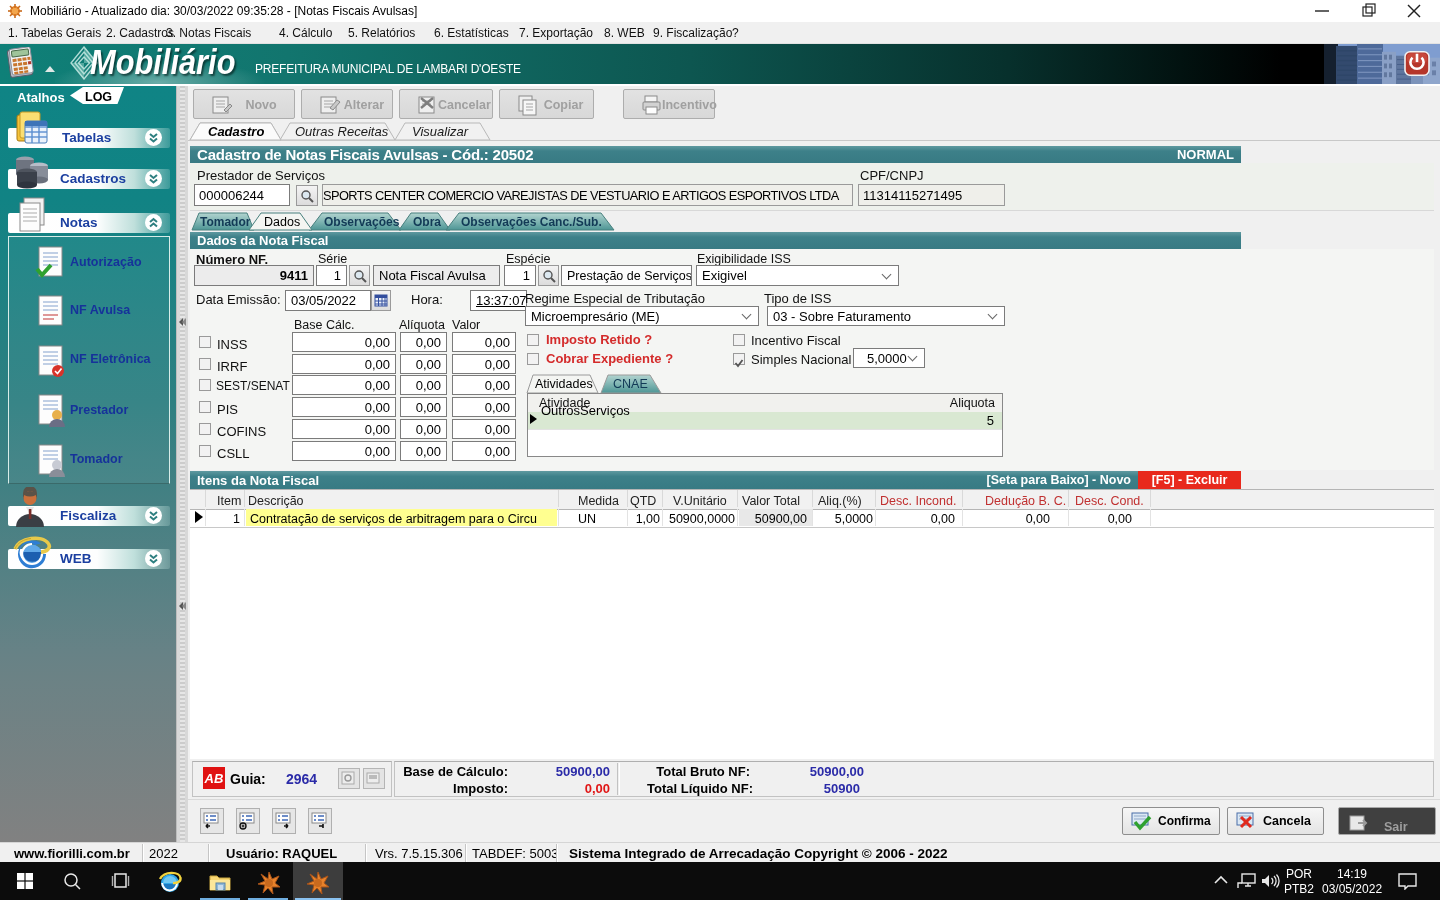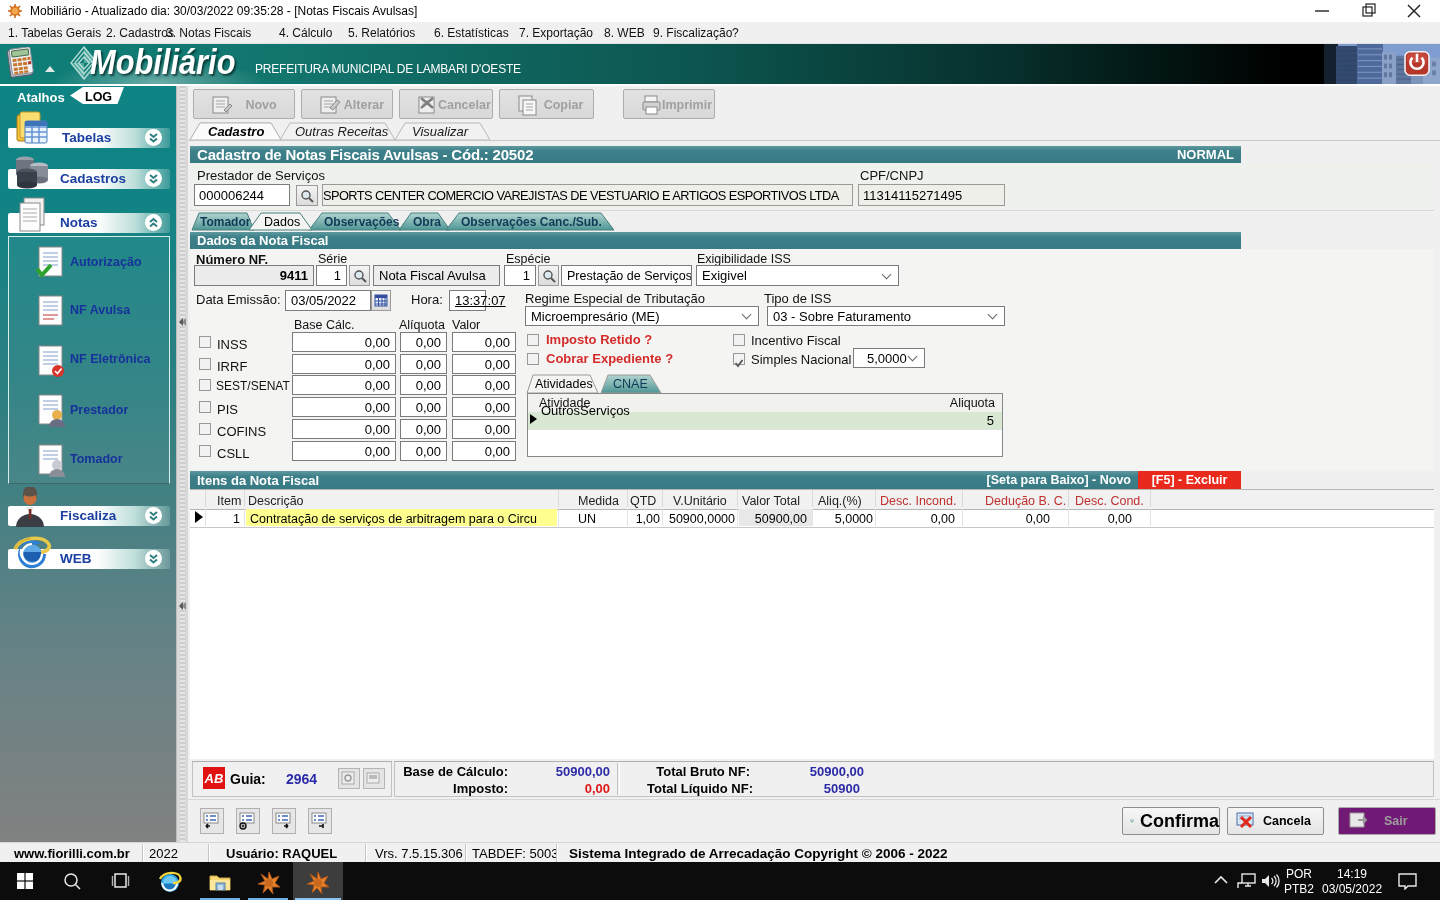--- a/index.html
+++ b/index.html
@@ -419,21 +419,21 @@
         <rect x="2" y="2" width="13" height="15" fill="#EFEFEF" stroke="#8A8A8A"></rect>
         <rect x="6" y="6" width="13" height="15" fill="#F7F7F7" stroke="#8A8A8A"></rect>
         <g stroke="#A5A5A5">
           <line x1="9" y1="10" x2="16" y2="10"></line>
           <line x1="9" y1="13" x2="16" y2="13"></line>
           <line x1="9" y1="16" x2="16" y2="16"></line>
         </g>
       </svg>
     </div>
 <div class="tbtn" style="left:623px;width:92px;">
-      <span>Imprimir</span>
+      <span>Incentivo</span>
       <svg width="22" height="22" viewBox="0 0 22 22">
         <rect x="4" y="2" width="12" height="6" fill="#F5F5F5" stroke="#8A8A8A"></rect>
         <rect x="2" y="8" width="17" height="8" rx="1" fill="#D2D2D2" stroke="#8A8A8A"></rect>
         <rect x="5" y="13" width="11" height="7" fill="#FDFDFD" stroke="#8A8A8A"></rect>
       </svg>
     </div>
 
 <svg class="abs" style="left:188px;top:122px;" width="1252" height="24" viewBox="0 0 1252 24">
 <rect width="1252" height="24" fill="#F0F0F0"></rect>
 <g stroke="#B9B9B9">
@@ -526,21 +526,21 @@
         <g stroke="#334E9E" stroke-width="1">
           <line x1="4.5" y1="4" x2="4.5" y2="12"></line>
           <line x1="8" y1="4" x2="8" y2="12"></line>
           <line x1="11" y1="4" x2="11" y2="12"></line>
           <line x1="1" y1="7" x2="13" y2="7"></line>
           <line x1="1" y1="10" x2="13" y2="10"></line>
         </g>
       </svg>
     </div>
 <div class="lbl" style="left:411px;top:292px;font-size:13px;">Hora:</div>
-<div class="inp lt" style="left:449px;top:290px;width:37px;height:21px;text-decoration:underline;">13:37:07</div>
+<div class="inp lt" style="left:470px;top:290px;width:57px;height:21px;text-decoration:underline;">13:37:07</div>
 <div class="lbl" style="left:525px;top:291px;font-size:13px;">Regime Especial de Tributação</div>
 <div class="lbl" style="left:764px;top:291px;font-size:13px;">Tipo de ISS</div>
 <div class="combo" style="left:525px;top:306px;width:234px;height:20px;">Microempresário (ME)</div>
 <div class="combo" style="left:767px;top:306px;width:238px;height:20px;">03 - Sobre Faturamento</div>
 
 <div class="lbl" style="left:294px;top:318px;">Base Cálc.</div>
 <div class="lbl" style="left:399px;top:318px;">Alíquota</div>
 <div class="lbl" style="left:452px;top:318px;">Valor</div>
 <div id="taxrows">
 <div class="cb" style="left:199px;top:336px;"></div>
@@ -734,37 +734,37 @@
 </div>
 <div class="abs" style="left:1122px;top:807px;width:98px;height:28px;background:linear-gradient(#F6F6F6,#E4E4E4);border:1px solid #8E8E8E;border-radius:2px;box-sizing:border-box;display:flex;align-items:center;">
       <svg width="22" height="20" viewBox="0 0 22 20" style="margin-left:7px;">
         <rect x="2" y="2" width="16" height="12" fill="#DCE8F4" stroke="#4A6EA8"></rect>
         <g stroke="#8FA8C8">
           <line x1="4" y1="5" x2="16" y2="5"></line>
           <line x1="4" y1="8" x2="16" y2="8"></line>
         </g>
         <path d="M5 11 l5 6 l10 -11" fill="none" stroke="#2FA12F" stroke-width="3.4"></path>
       </svg>
-      <span class="b" style="font-size:18px;margin-left:6px;">Confirma</span>
+      <span class="b" style="font-size:12px;margin-left:6px;">Confirma</span>
     </div>
 <div class="abs" style="left:1227px;top:807px;width:97px;height:28px;background:linear-gradient(#F6F6F6,#E4E4E4);border:1px solid #8E8E8E;border-radius:2px;box-sizing:border-box;display:flex;align-items:center;">
       <svg width="22" height="20" viewBox="0 0 22 20" style="margin-left:7px;">
         <rect x="2" y="2" width="16" height="12" fill="#DCE8F4" stroke="#4A6EA8"></rect>
         <g stroke="#8FA8C8">
           <line x1="4" y1="5" x2="16" y2="5"></line>
           <line x1="4" y1="8" x2="16" y2="8"></line>
         </g>
         <g stroke="#E02A1E" stroke-width="3">
           <line x1="6" y1="6" x2="16" y2="16"></line>
           <line x1="16" y1="6" x2="6" y2="16"></line>
         </g>
       </svg>
       <span class="b" style="font-size:12.5px;margin-left:6px;">Cancela</span>
     </div>
-<div class="abs" style="left:1338px;top:807px;width:98px;height:28px;background:#701a75;border:1px solid #A8A8A8;border-radius:2px;box-sizing:border-box;display:flex;align-items:center;">
+<div class="abs" style="left:1338px;top:807px;width:98px;height:28px;background:#404040;border:1px solid #A8A8A8;border-radius:2px;box-sizing:border-box;display:flex;align-items:flex-end;">
       <svg width="22" height="20" viewBox="0 0 22 20" style="margin-left:9px;">
         <rect x="2" y="2" width="14" height="14" fill="#E8E8E8" stroke="#9A9A9A"></rect>
         <path d="M10 9 h8 m-3 -3 l3 3 l-3 3" fill="none" stroke="#9A9A9A" stroke-width="2"></path>
       </svg>
       <span class="b" style="font-size:12.5px;margin-left:14px;color:#9E9E9E;">Sair</span>
     </div>
 
 <div class="abs" id="statusbar" style="left:0;top:842px;width:1440px;height:20px;background:#F0F0F0;border-top:1px solid #D5D5D5;box-sizing:border-box;">
 <span class="abs b" style="left:14px;top:3px;font-size:13px;">www.fiorilli.com.br</span>
 <span class="abs" style="left:149px;top:3px;font-size:13px;">2022</span>

